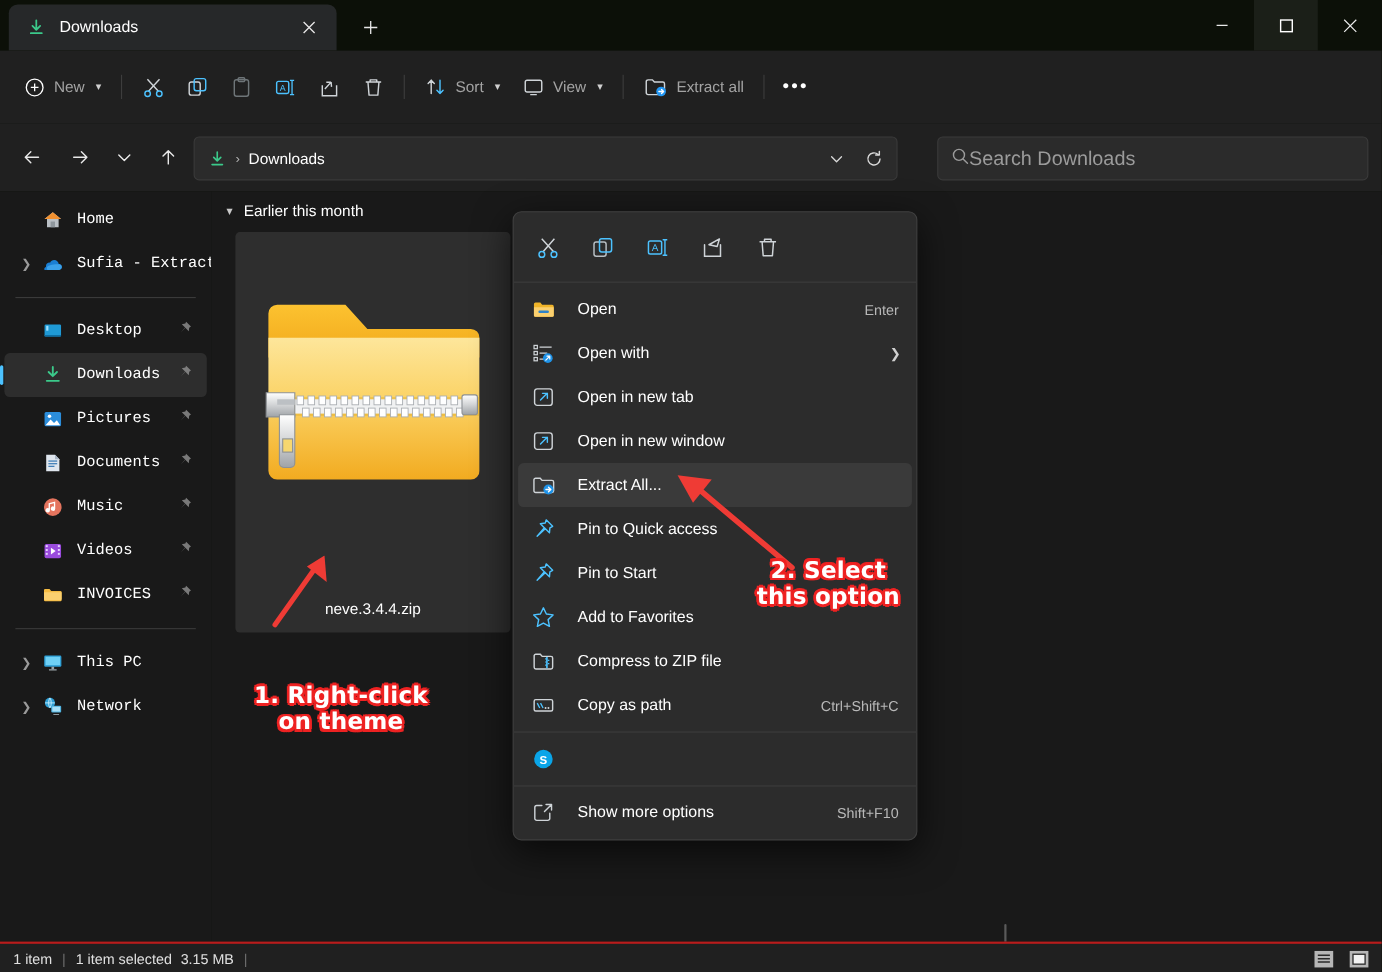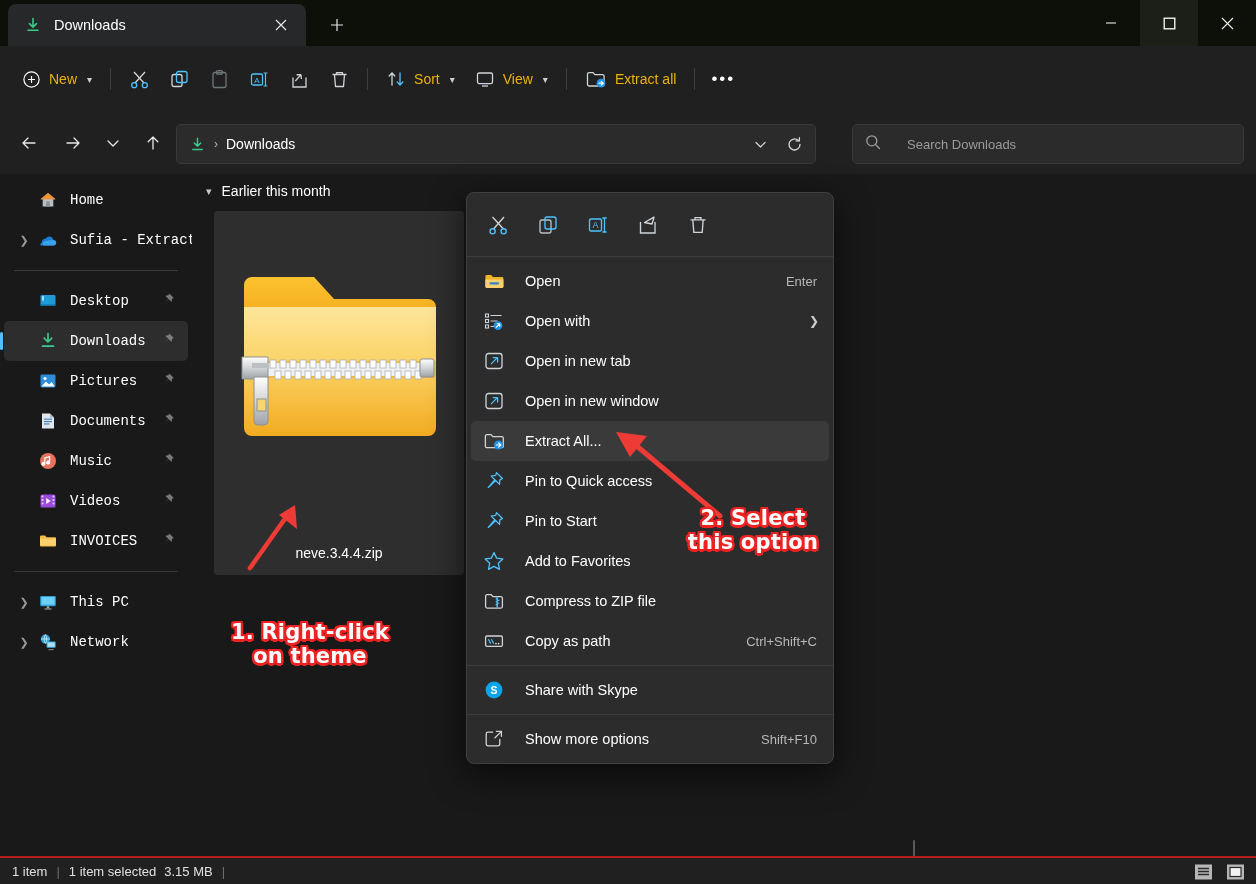--- a/index.html
+++ b/index.html
@@ -46,21 +46,21 @@
   
   .toolbar {
     position: absolute; left: 0; top: 46px; width: 1256px; height: 66px;
     background: #202020; display: flex; align-items: center; padding-left: 12px;
   }
   .tb-item {
     height: 36px; border-radius: 5px; display: flex; align-items: center;
     padding: 0 10px; color: #ffffff; font-size: 14px; gap: 8px;
   }
   .tb-item.iconly { width: 40px; justify-content: center; padding: 0; }
-  .tb-label { font-size: 14px; color: #eab308; }
+  .tb-label { font-size: 14px; color: #a3a3a3; }
   .tb-sep { width: 1px; height: 22px; background: #3d3d3d; margin: 0 8px; }
   .chev { font-size: 10px; color: #d0d0d0; margin-left: 2px; }
 
   
   .navrow {
     position: absolute; left: 0; top: 112px; width: 1256px; height: 62px;
     background: #202020; display: flex; align-items: center;
   }
   .navbtn {
     width: 34px; height: 34px; border-radius: 5px;
@@ -77,21 +77,21 @@
   .crumb-text { color: #ffffff; font-size: 14px; flex: 1; }
   .addr-btn {
     width: 34px; height: 32px; display: flex; align-items: center; justify-content: center;
     color: #d8d8d8; font-size: 13px;
   }
   .searchbar {
     position: absolute; left: 852px; top: 124px; width: 392px; height: 40px;
     background: #2b2b2b; border: 1px solid #3a3a3a; border-radius: 5px;
     display: flex; align-items: center; padding: 0 12px;
   }
-  .search-ph { color: #9b9b9b; font-size: 13px; margin-left: 26px; }
+  .search-ph { color: #9b9b9b; font-size: 18px; margin-left: 0; }
 
   
   .sidebar {
     position: absolute; left: 0; top: 174px; width: 192px; height: 682px;
     background: #191919; overflow: hidden;
   }
   .sb-item {
     height: 40px; display: flex; align-items: center; position: relative;
     margin: 0 4px; border-radius: 5px; padding-left: 10px;
   }
@@ -789,21 +789,20 @@
 
   <div class="ctx-sep"></div>
 
   <div class="ctx-item">
     <span class="ctx-ico">
       <svg width="22" height="22" viewBox="0 0 22 22">
           <circle cx="11" cy="11" r="8.4" fill="#0aa5e8"></circle>
           <text x="11" y="15.2" font-size="10.5" font-weight="bold" fill="#ffffff" text-anchor="middle" font-family="Liberation Sans">S</text>
         </svg>
     </span>
-    <span class="ctx-label">Share with Skype</span>
   </div>
 
   <div class="ctx-sep"></div>
 
   <div class="ctx-item">
     <span class="ctx-ico">
       <svg width="22" height="22" viewBox="0 0 22 22">
           <path d="M9.6 4.2H5a1.8 1.8 0 0 0-1.8 1.8v10a1.8 1.8 0 0 0 1.8 1.8h10a1.8 1.8 0 0 0 1.8-1.8v-4.6" fill="none" stroke="#cfd4d8" stroke-width="1.3" stroke-linecap="round"></path>
           <path d="M12 9.8l6.2-6.2M13.4 3.3h5v5" fill="none" stroke="#cfd4d8" stroke-width="1.3" stroke-linecap="round" stroke-linejoin="round"></path>
         </svg>

